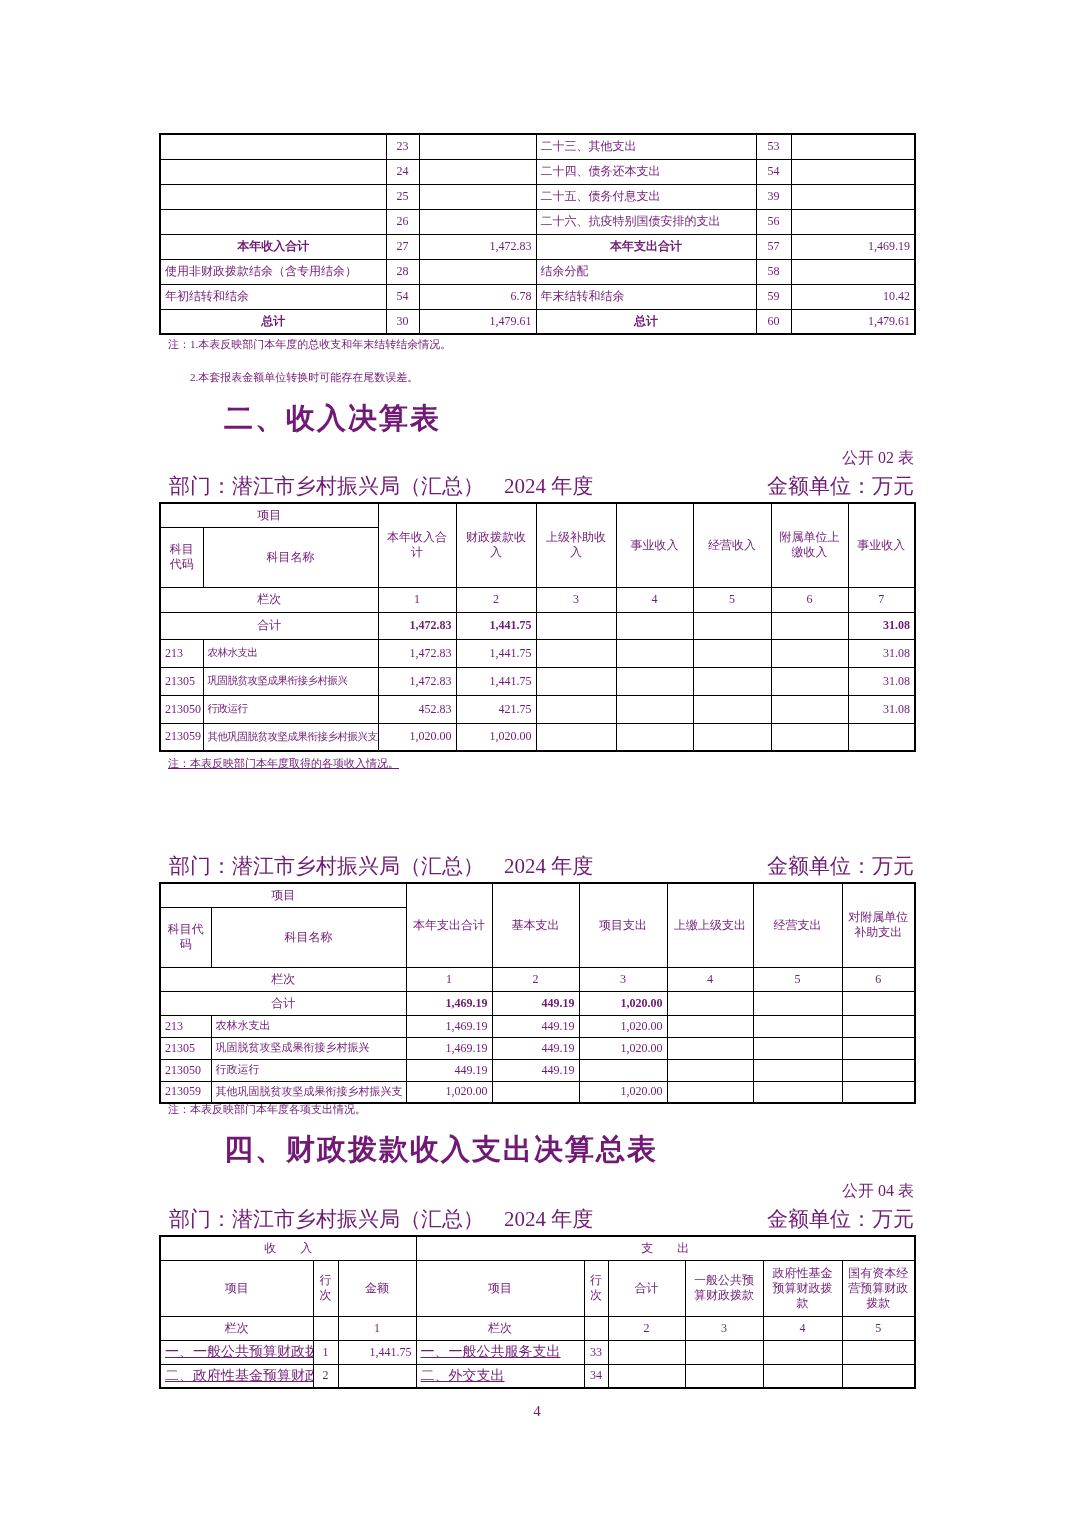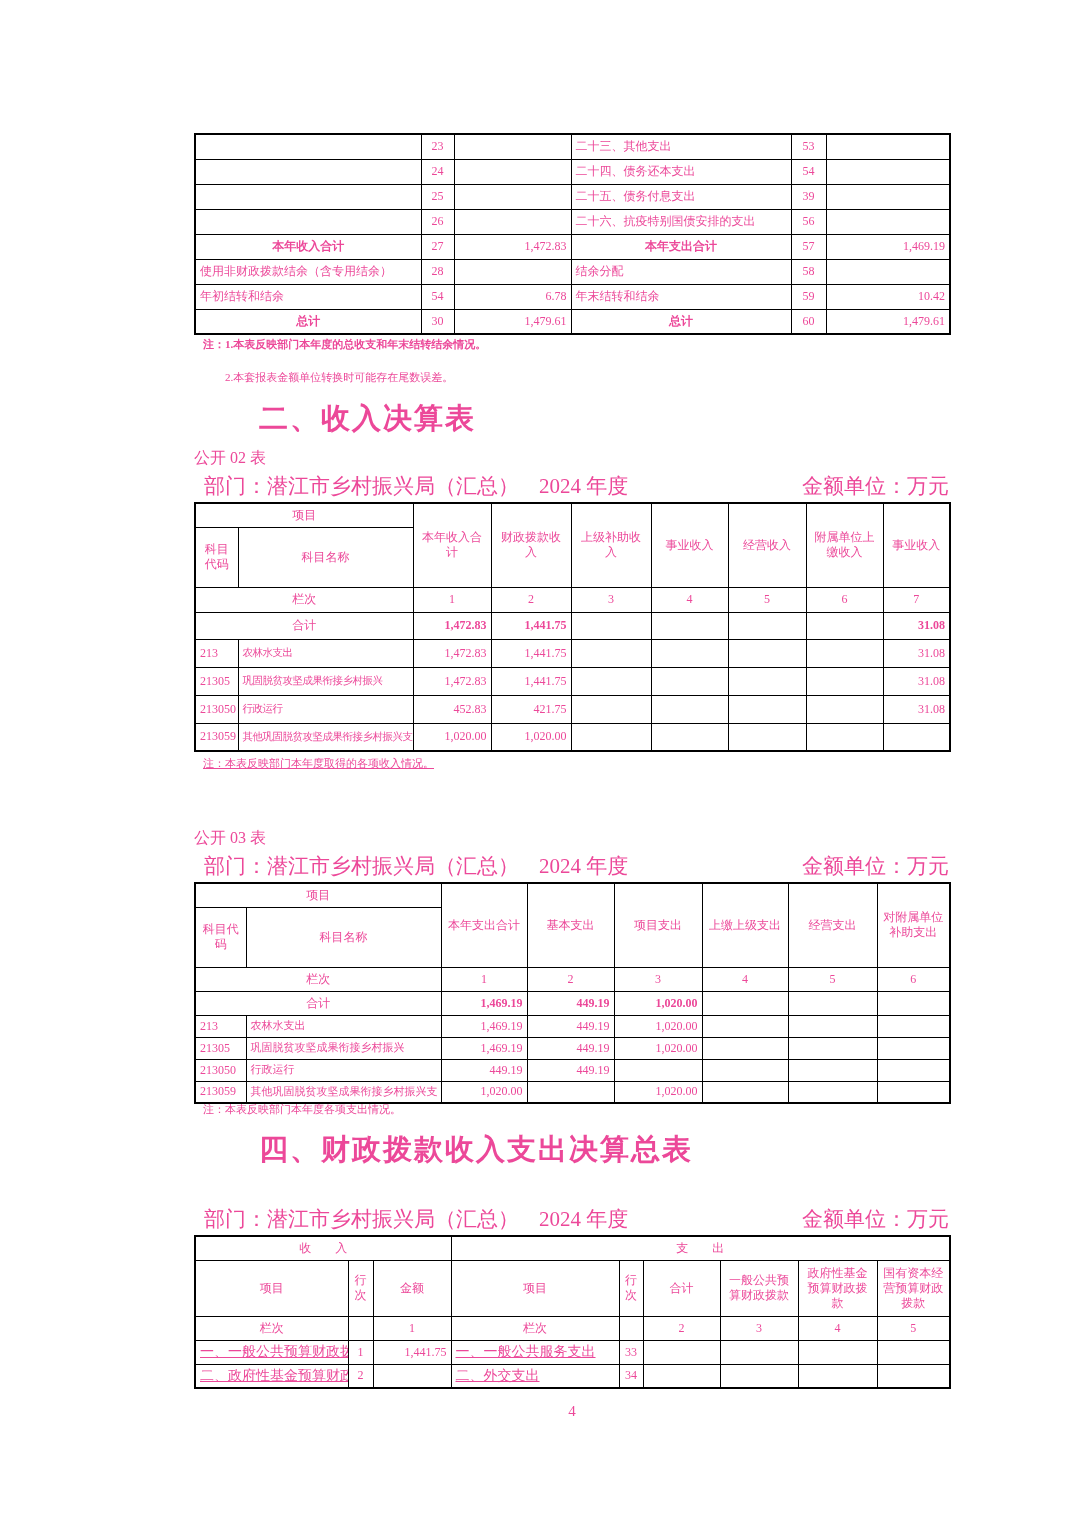--- a/index.html
+++ b/index.html
@@ -1,17 +1,17 @@
 <!DOCTYPE html>
 <html><head>
 <meta charset="utf-8">
 <style>
   html,body{margin:0;padding:0;background:#fff;}
-  .page{position:relative;width:982px;height:1520px;background:#fff;color:#ec4899;
-        font-family:"Liberation Serif","DejaVu Serif",serif;margin-left:35px;}
+  .page{position:relative;width:982px;height:1520px;background:#fff;color:#701a75;
+        font-family:"Liberation Serif","DejaVu Serif",serif;}
   .abs{position:absolute;}
 
   
   table.t{border-collapse:collapse;table-layout:fixed;border:2px solid #000;font-size:12px;}
   table.t td{border:1px solid #000;padding:0 4px;overflow:hidden;vertical-align:middle;line-height:1.25;}
   .ctr{text-align:center;}
   .num{text-align:right;}
   .b{font-weight:bold;}
   .thick-top td{border-top:2px solid #000;}
   .hdr td{text-align:center;line-height:20px;}
@@ -19,21 +19,21 @@
   .h28{height:28px;} .h56{height:56px;} .h60{height:60px;}
   td.name{white-space:nowrap;}
   #t2 td.name{font-size:10.5px;letter-spacing:-0.5px;}
   #t3 td.name{font-size:11px;}
   #t4 td.item{font-size:14px;white-space:nowrap;text-decoration:underline;}
 
   
   .note{font-size:11px;}
   .sec-title{font-family:"Liberation Sans","DejaVu Sans",sans-serif;font-weight:bold;
              font-size:29px;letter-spacing:2px;}
-  .pub-label{font-size:16px;width:755px;text-align:left;}
+  .pub-label{font-size:16px;width:755px;text-align:right;}
   .dept-line{width:755px;height:22px;font-size:21px;}
   .dept-line .dept{position:absolute;left:10px;top:0;}
   .dept-line .year{position:absolute;left:345px;top:0;}
   .dept-line .unit{position:absolute;right:0;top:0;}
   .page-num{width:1074px;text-align:center;font-size:15px;}
 </style>
 </head>
 <body>
 
 <div class="page">
@@ -108,21 +108,21 @@
       <td class="ctr b">总计</td>
       <td class="ctr">30</td>
       <td class="num">1,479.61</td>
       <td class="ctr b">总计</td>
       <td class="ctr">60</td>
       <td class="num">1,479.61</td>
     </tr>
   </tbody>
     </table>
 
-  <div class="abs note" style="left:168px;top:337px;font-weight:bold;">注：1.本表反映部门本年度的总收支和年末结转结余情况。</div>
+  <div class="abs note" style="left:168px;top:337px;">注：1.本表反映部门本年度的总收支和年末结转结余情况。</div>
   <div class="abs note" style="left:190px;top:370px;">2.本套报表金额单位转换时可能存在尾数误差。</div>
 
   <div class="abs sec-title" style="left:224px;top:399px;">二、收入决算表</div>
   <div class="abs pub-label" style="left:159px;top:448px;">公开 02 表</div>
   <div class="abs dept-line" style="left:159px;top:472px;">
     <span class="abs dept">部门：潜江市乡村振兴局（汇总）</span>
     <span class="abs year">2024 年度</span>
     <span class="abs unit">金额单位：万元</span>
   </div>
 
@@ -215,21 +215,20 @@
       <td class="num"></td>
       <td class="num"></td>
       <td class="num"></td>
       <td class="num"></td>
     </tr>
   </tbody>
     </table>
 
   <div class="abs note" style="left:168px;top:756px;text-decoration:underline;">注：本表反映部门本年度取得的各项收入情况。</div>
 
-  <div class="abs pub-label" style="left:159px;top:828px;">公开 03 表</div>
   <div class="abs dept-line" style="left:159px;top:852px;">
     <span class="abs dept">部门：潜江市乡村振兴局（汇总）</span>
     <span class="abs year">2024 年度</span>
     <span class="abs unit">金额单位：万元</span>
   </div>
 
   <table class="t abs" style="left:159px;top:882px;width:755px;" id="t3">
     <colgroup>
         <col style="width:51px">
         <col style="width:195px">
@@ -311,20 +310,21 @@
       <td class="num"></td>
       <td class="num"></td>
       <td class="num"></td>
     </tr>
   </tbody>
     </table>
 
   <div class="abs note" style="left:168px;top:1102px;">注：本表反映部门本年度各项支出情况。</div>
 
   <div class="abs sec-title" style="left:224px;top:1130px;">四、财政拨款收入支出决算总表</div>
+  <div class="abs pub-label" style="left:159px;top:1181px;">公开 04 表</div>
   <div class="abs dept-line" style="left:159px;top:1205px;">
     <span class="abs dept">部门：潜江市乡村振兴局（汇总）</span>
     <span class="abs year">2024 年度</span>
     <span class="abs unit">金额单位：万元</span>
   </div>
 
   <table class="t abs" style="left:159px;top:1235px;width:755px;" id="t4">
     <colgroup>
         <col style="width:153px">
         <col style="width:25px">

